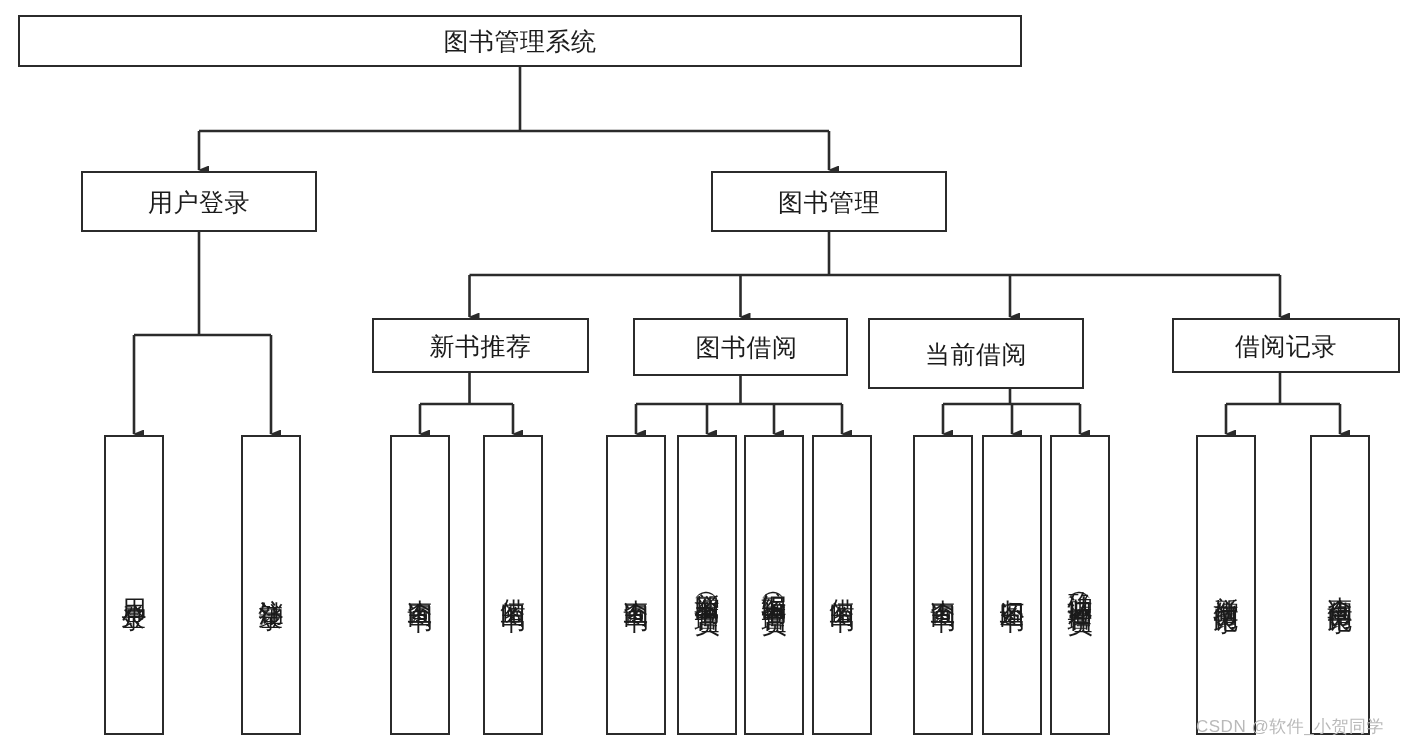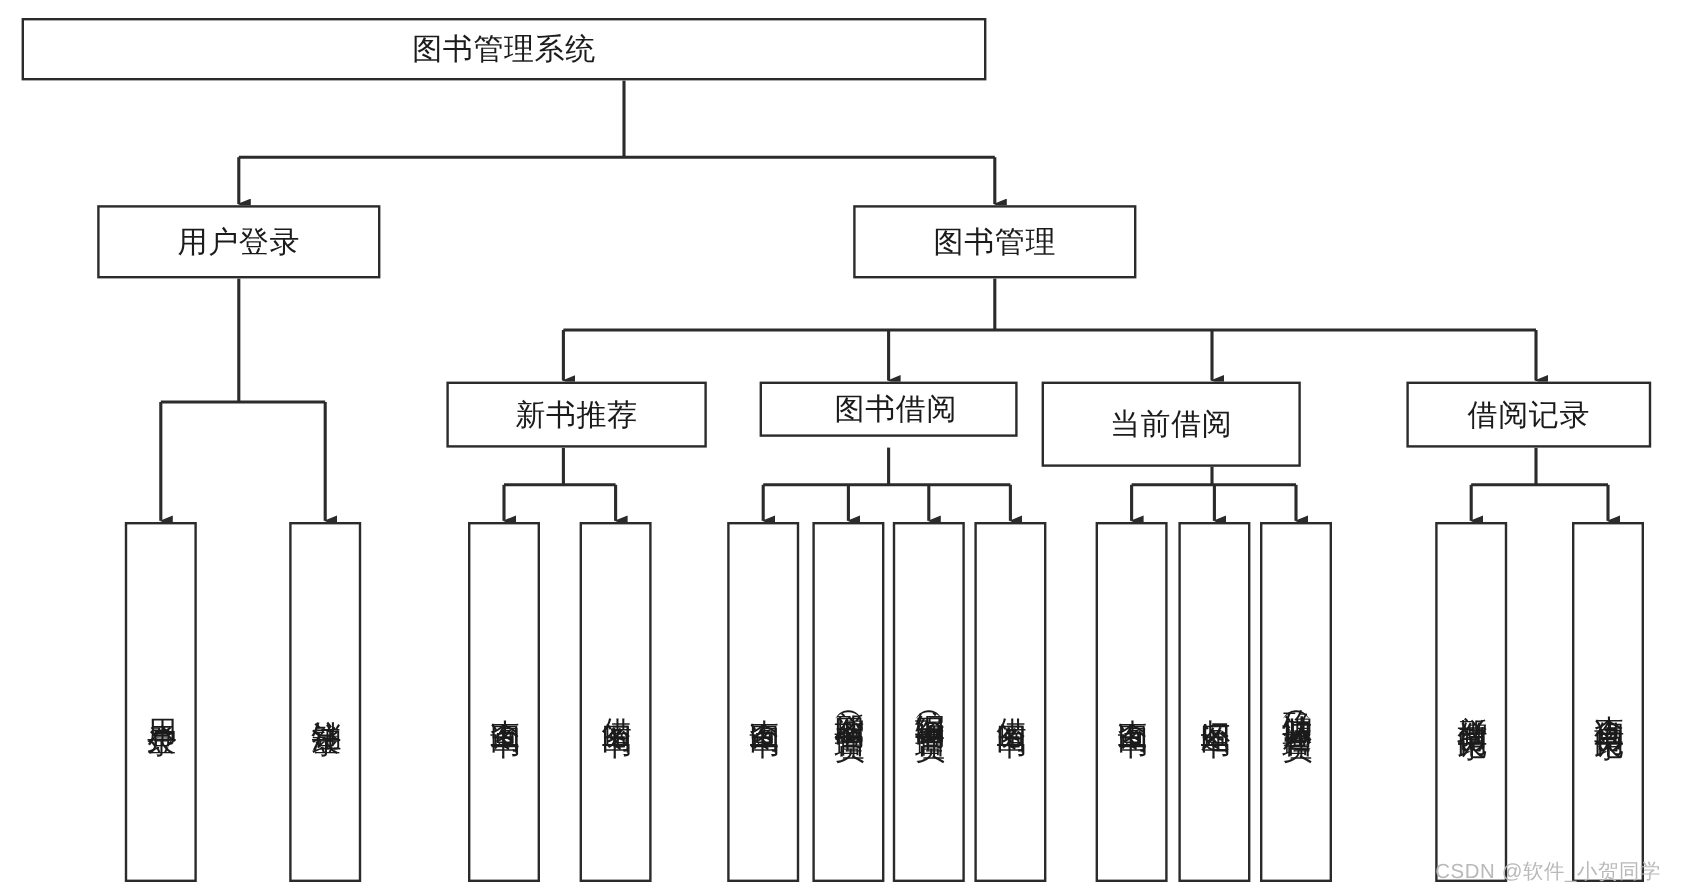--- a/index.html
+++ b/index.html
@@ -105,39 +105,39 @@
         <path d="M1012,404 L1012,434" marker-end="url(#arrowhead)"></path>
         <path d="M1080,404 L1080,434" marker-end="url(#arrowhead)"></path>
         <path d="M1280,373 L1280,404"></path>
         <path d="M1226,404 L1340,404"></path>
         <path d="M1226,404 L1226,434" marker-end="url(#arrowhead)"></path>
         <path d="M1340,404 L1340,434" marker-end="url(#arrowhead)"></path>
       </g>
   </svg>
 
   <div id="boxes-layer">
-      <div class="node-box level0" style="left: 18px; top: 15px; width: 804px; height: 52px;">
+      <div class="node-box level0" style="left: 18px; top: 15px; width: 1004px; height: 52px;">
         <span class="node-label">图书管理系统</span>
       </div>
       <div class="node-box level1" style="left: 81px; top: 171px; width: 236px; height: 61px;">
         <span class="node-label">用户登录</span>
       </div>
       <div class="node-box level1" style="left: 711px; top: 171px; width: 236px; height: 61px;">
         <span class="node-label">图书管理</span>
       </div>
       <div class="node-box level2" style="left: 361px; top: 318px; width: 217px; height: 55px; margin-left: 11px;">
         <span class="node-label">新书推荐</span>
       </div>
-      <div class="node-box level2" style="left: 633px; top: 318px; width: 215px; height: 46px; padding-left: 12px;">
+      <div class="node-box level2" style="left: 633px; top: 318px; width: 215px; height: 58px; padding-left: 12px;">
         <span class="node-label">图书借阅</span>
       </div>
       <div class="node-box level2" style="left: 868px; top: 318px; width: 216px; height: 71px;">
         <span class="node-label">当前借阅</span>
       </div>
-      <div class="node-box level2" style="left: 1172px; top: 318px; width: 204px; height: 55px;">
+      <div class="node-box level2" style="left: 1172px; top: 318px; width: 228px; height: 55px;">
         <span class="node-label">借阅记录</span>
       </div>
       <div class="node-box leaf" style="left: 104px; top: 435px; width: 60px; height: 300px;">
         <span class="node-label">用户登录</span>
       </div>
       <div class="node-box leaf" style="left: 241px; top: 435px; width: 60px; height: 300px;">
         <span class="node-label">注销登录</span>
       </div>
       <div class="node-box leaf" style="left: 390px; top: 435px; width: 60px; height: 300px;">
         <span class="node-label">查询图书</span>

